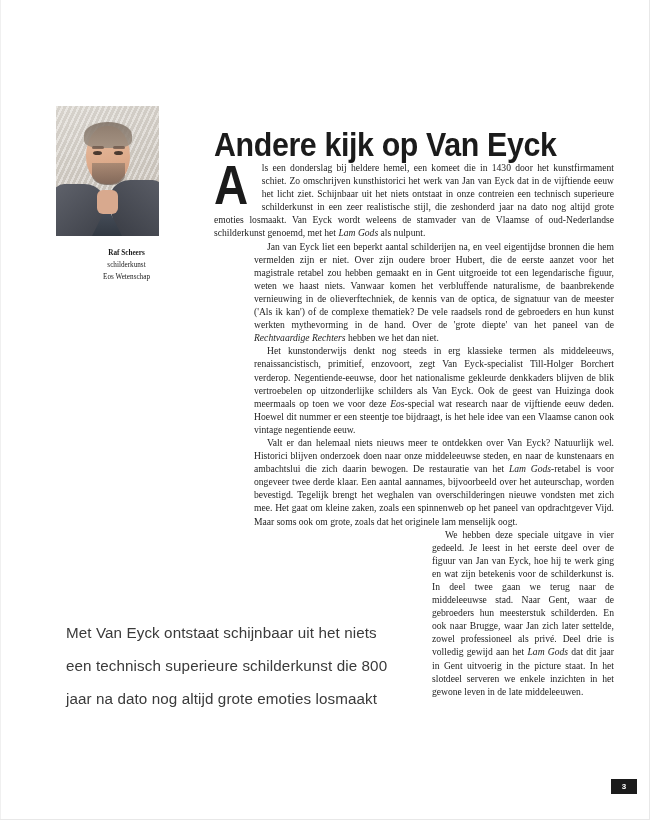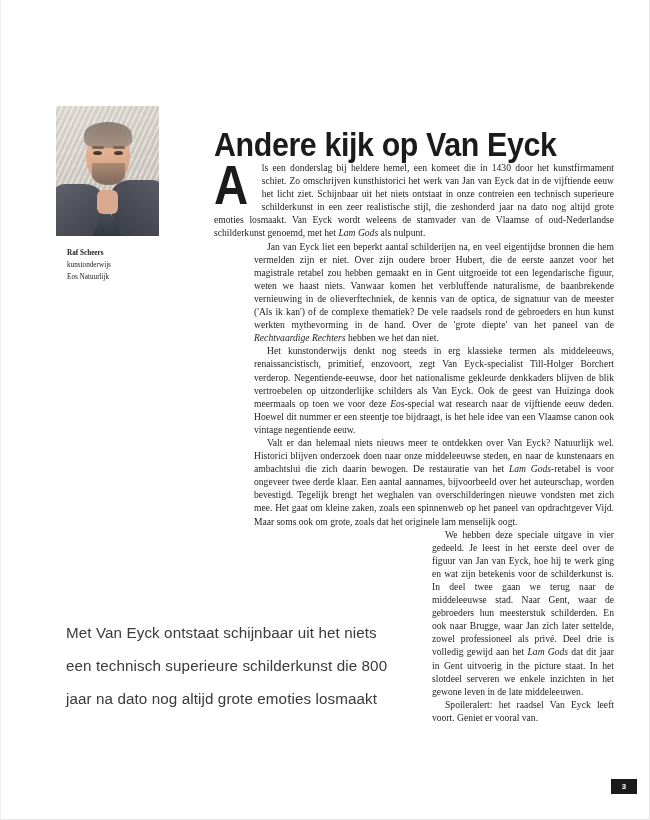--- a/index.html
+++ b/index.html
@@ -26,20 +26,21 @@
     width: 1px; height: 820px;
     background: #f0f0f0;
   }
 
   
   .left-col {
     position: absolute;
     left: 56px;
     top: 106px;
     width: 130px;
+    text-align: center;
   }
   .portrait {
     width: 103px;
     height: 130px;
     position: relative;
     overflow: hidden;
     background: #cfc9c2;
   }
   .portrait .wall {
     position: absolute;
@@ -243,39 +244,38 @@
       <div class="head"></div>
       <div class="hair"></div>
       <div class="brow-l"></div>
       <div class="brow-r"></div>
       <div class="eye-l"></div>
       <div class="eye-r"></div>
       <div class="beard"></div>
     </div>
     <div class="byline">
       <div class="name">Raf Scheers</div>
-      <div>kunstonderwijs</div>
-      <div>Eos Natuurlijk</div>
+      <div>schilderkunst</div>
+      <div>Eos Wetenschap</div>
     </div>
   </div>
 
   <h1 class="headline">Andere kijk op Van Eyck</h1>
 
   <div class="article">
 
     <p><span class="dropcap">A</span><span>ls een donderslag bij heldere hemel, een komeet die in 1430 door het kunstfirmament schiet. Zo omschrijven kunsthistorici het werk van Jan van Eyck dat in de vijftiende eeuw het licht ziet. Schijnbaar uit het niets ontstaat in onze contreien een technisch superieure schilderkunst in een zeer realistische stijl, die zeshonderd jaar na dato nog altijd grote emoties losmaakt. Van Eyck wordt weleens de stamvader van de Vlaamse of oud-Nederlandse schilderkunst genoemd, met het </span><em>Lam Gods</em><span> als nulpunt.</span></p>
 
     <p><span>Jan van Eyck liet een beperkt aantal schilderijen na, en veel eigentijdse bronnen die hem vermelden zijn er niet. Over zijn oudere broer Hubert, die de eerste aanzet voor het magistrale retabel zou hebben gemaakt en in Gent uitgroeide tot een legendarische figuur, weten we haast niets. Vanwaar komen het verbluffende naturalisme, de baanbrekende vernieuwing in de olieverftechniek, de kennis van de optica, de signatuur van de meester ('Als ik kan') of de complexe thematiek? De vele raadsels rond de gebroeders en hun kunst werkten mythevorming in de hand. Over de 'grote diepte' van het paneel van de </span><em>Rechtvaardige Rechters</em><span> hebben we het dan niet.</span></p>
 
     <p><span>Het kunstonderwijs denkt nog steeds in erg klassieke termen als middeleeuws, renaissancistisch, primitief, enzovoort, zegt Van Eyck-specialist Till-Holger Borchert verderop. Negentiende-eeuwse, door het nationalisme gekleurde denkkaders blijven de blik vertroebelen op uitzonderlijke schilders als Van Eyck. Ook de geest van Huizinga dook meermaals op toen we voor deze </span><em>Eos</em><span>-special wat research naar de vijftiende eeuw deden. Hoewel dit nummer er een steentje toe bijdraagt, is het hele idee van een Vlaamse canon ook vintage negentiende eeuw.</span></p>
 
     <p><span>Valt er dan helemaal niets nieuws meer te ontdekken over Van Eyck? Natuurlijk wel. Historici blijven onderzoek doen naar onze middeleeuwse steden, en naar de kunstenaars en ambachtslui die zich daarin bewogen. De restauratie van het </span><em>Lam Gods</em><span>-retabel is voor ongeveer twee derde klaar. Een aantal aannames, bijvoorbeeld over het auteurschap, worden bevestigd. Tegelijk brengt het weghalen van overschilderingen nieuwe vondsten met zich mee. Het gaat om kleine zaken, zoals een spinnenweb op het paneel van opdrachtgever Vijd. Maar soms ook om grote, zoals dat het originele lam menselijk oogt.</span></p>
 
     <p><span class="quote-spacer"></span><span>We hebben deze speciale uitgave in vier gedeeld. Je leest in het eerste deel over de figuur van Jan van Eyck, hoe hij te werk ging en wat zijn betekenis voor de schilderkunst is. In deel twee gaan we terug naar de middeleeuwse stad. Naar Gent, waar de gebroeders hun meesterstuk schilderden. En ook naar Brugge, waar Jan zich later settelde, zowel professioneel als privé. Deel drie is volledig gewijd aan het </span><em>Lam Gods</em><span> dat dit jaar in Gent uitvoerig in the picture staat. In het slotdeel serveren we enkele inzichten in het gewone leven in de late middeleeuwen.</span></p>
 
-    <p><span>Spoileralert: het raadsel Van Eyck leeft voort. Geniet er vooral van.</span></p>
   </div>
 
   <div class="pullquote">Met Van Eyck ontstaat schijnbaar uit het niets een technisch superieure schilderkunst die 800 jaar na dato nog altijd grote emoties losmaakt</div>
 
   <div class="folio-rule"></div>
   <div class="folio">3</div>
 </div>
 
 </body></html>

